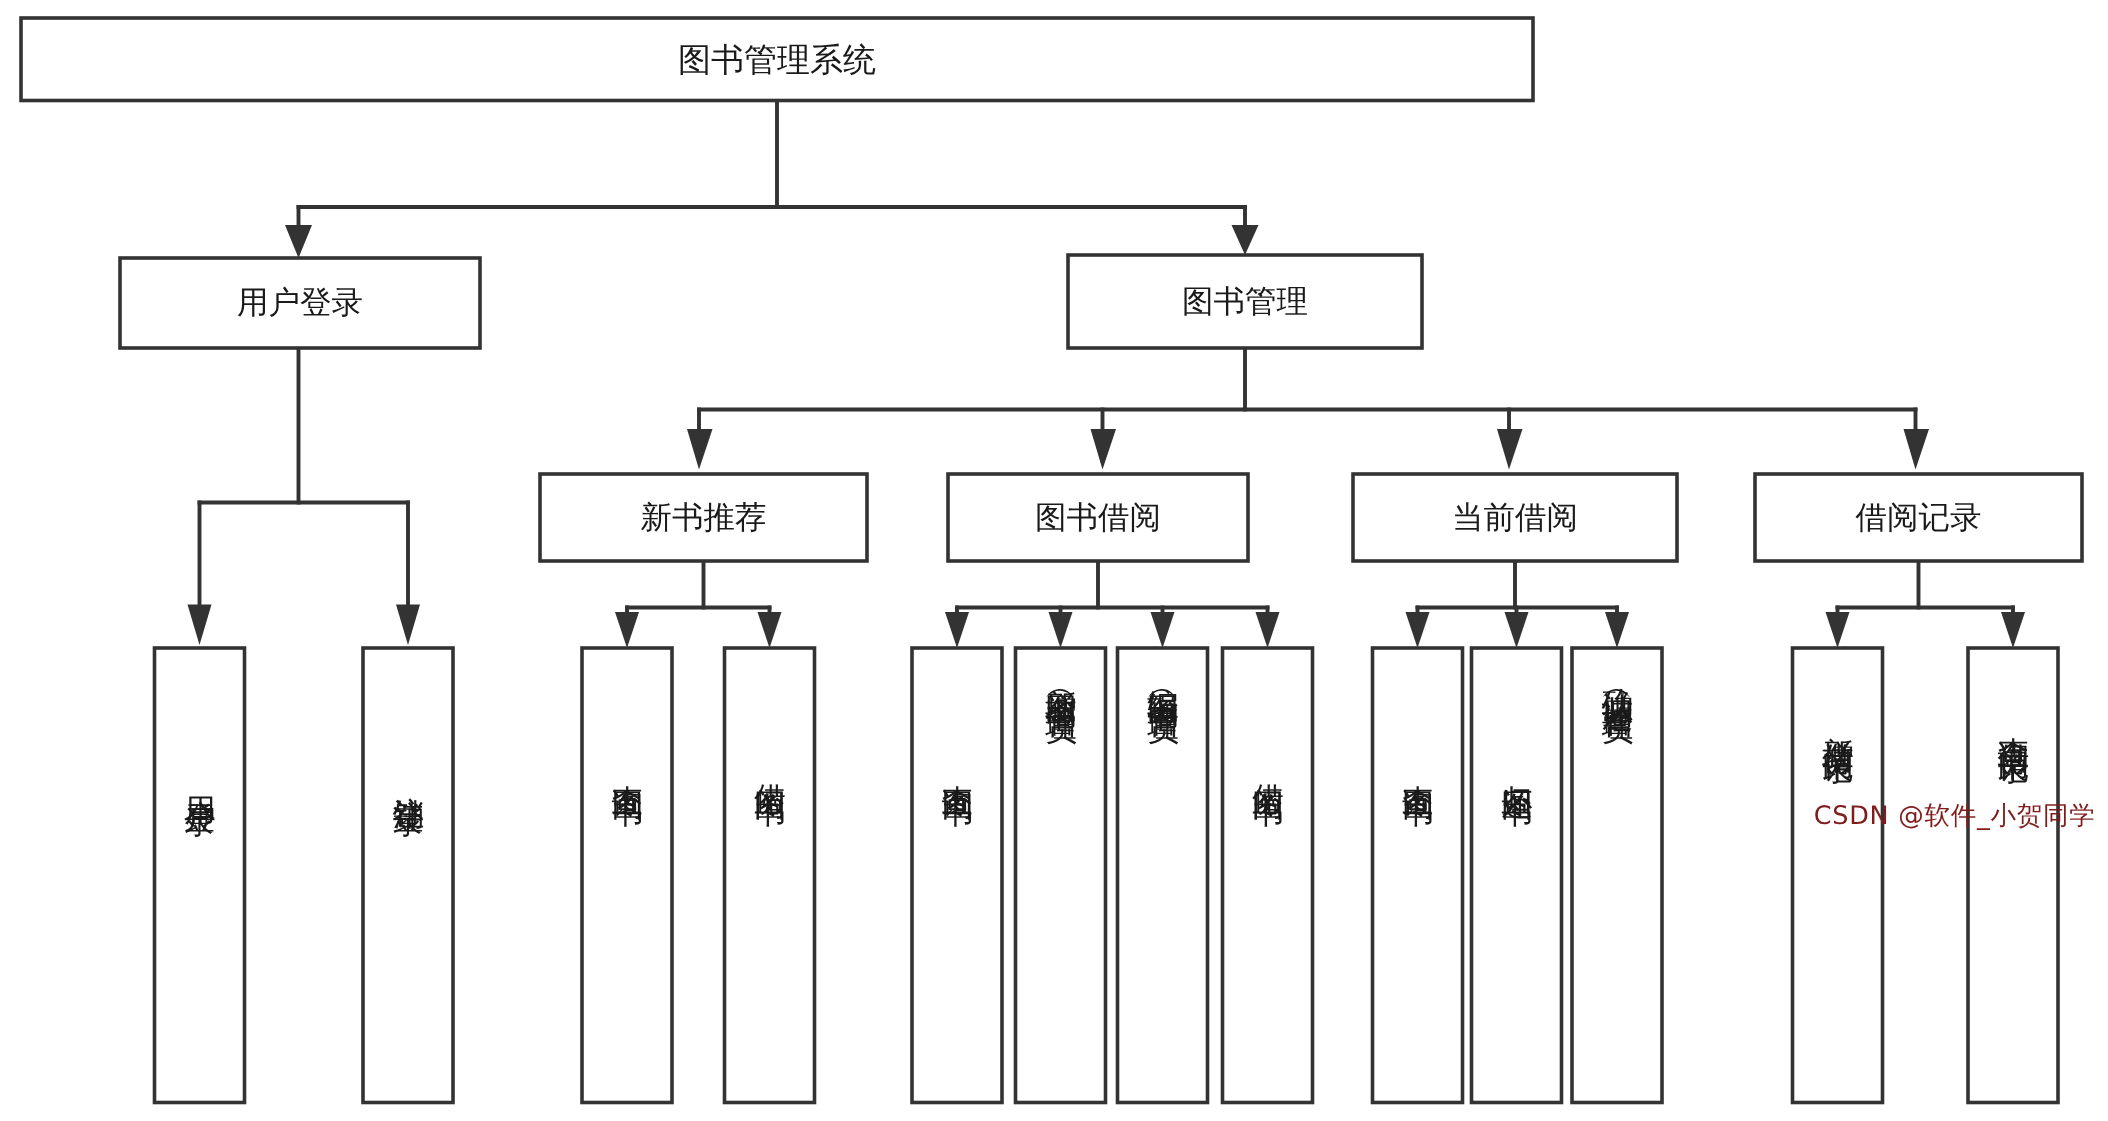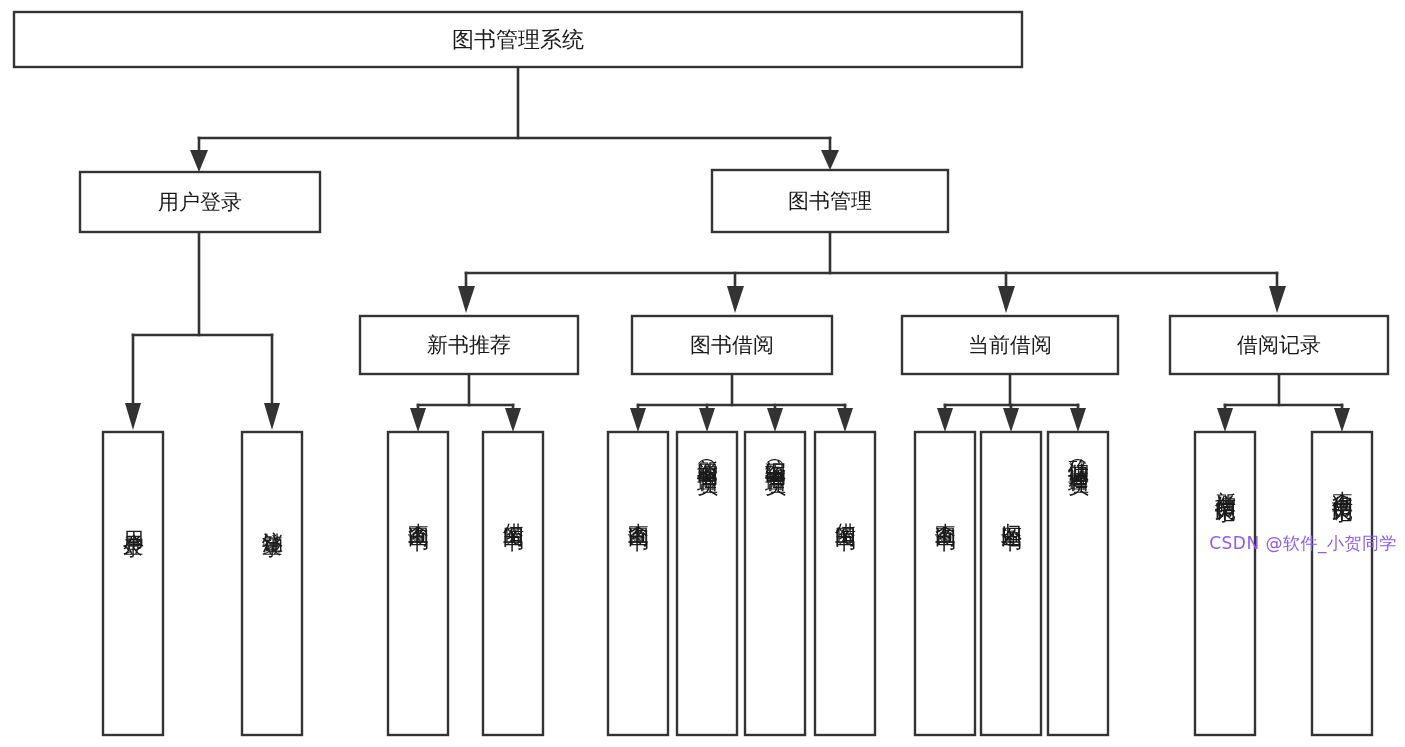--- a/index.html
+++ b/index.html
@@ -73,21 +73,21 @@
     letter-spacing: 2.5px;
     color: #1a1a1a;
     white-space: nowrap;
   }
   .watermark {
     position: absolute;
     right: 8px;
     bottom: 4px;
     font-family: "DejaVu Sans", "Liberation Sans", sans-serif;
     font-size: 17px;
-    color: #8b5cf6;
+    color: #7f1d1d;
     white-space: nowrap;
     letter-spacing: 0.5px;
   }
 </style>
 </head>
 <body>
 
 <div id="diagram-root">
 
   <svg id="tree-svg" viewBox="0 0 1405 747">

